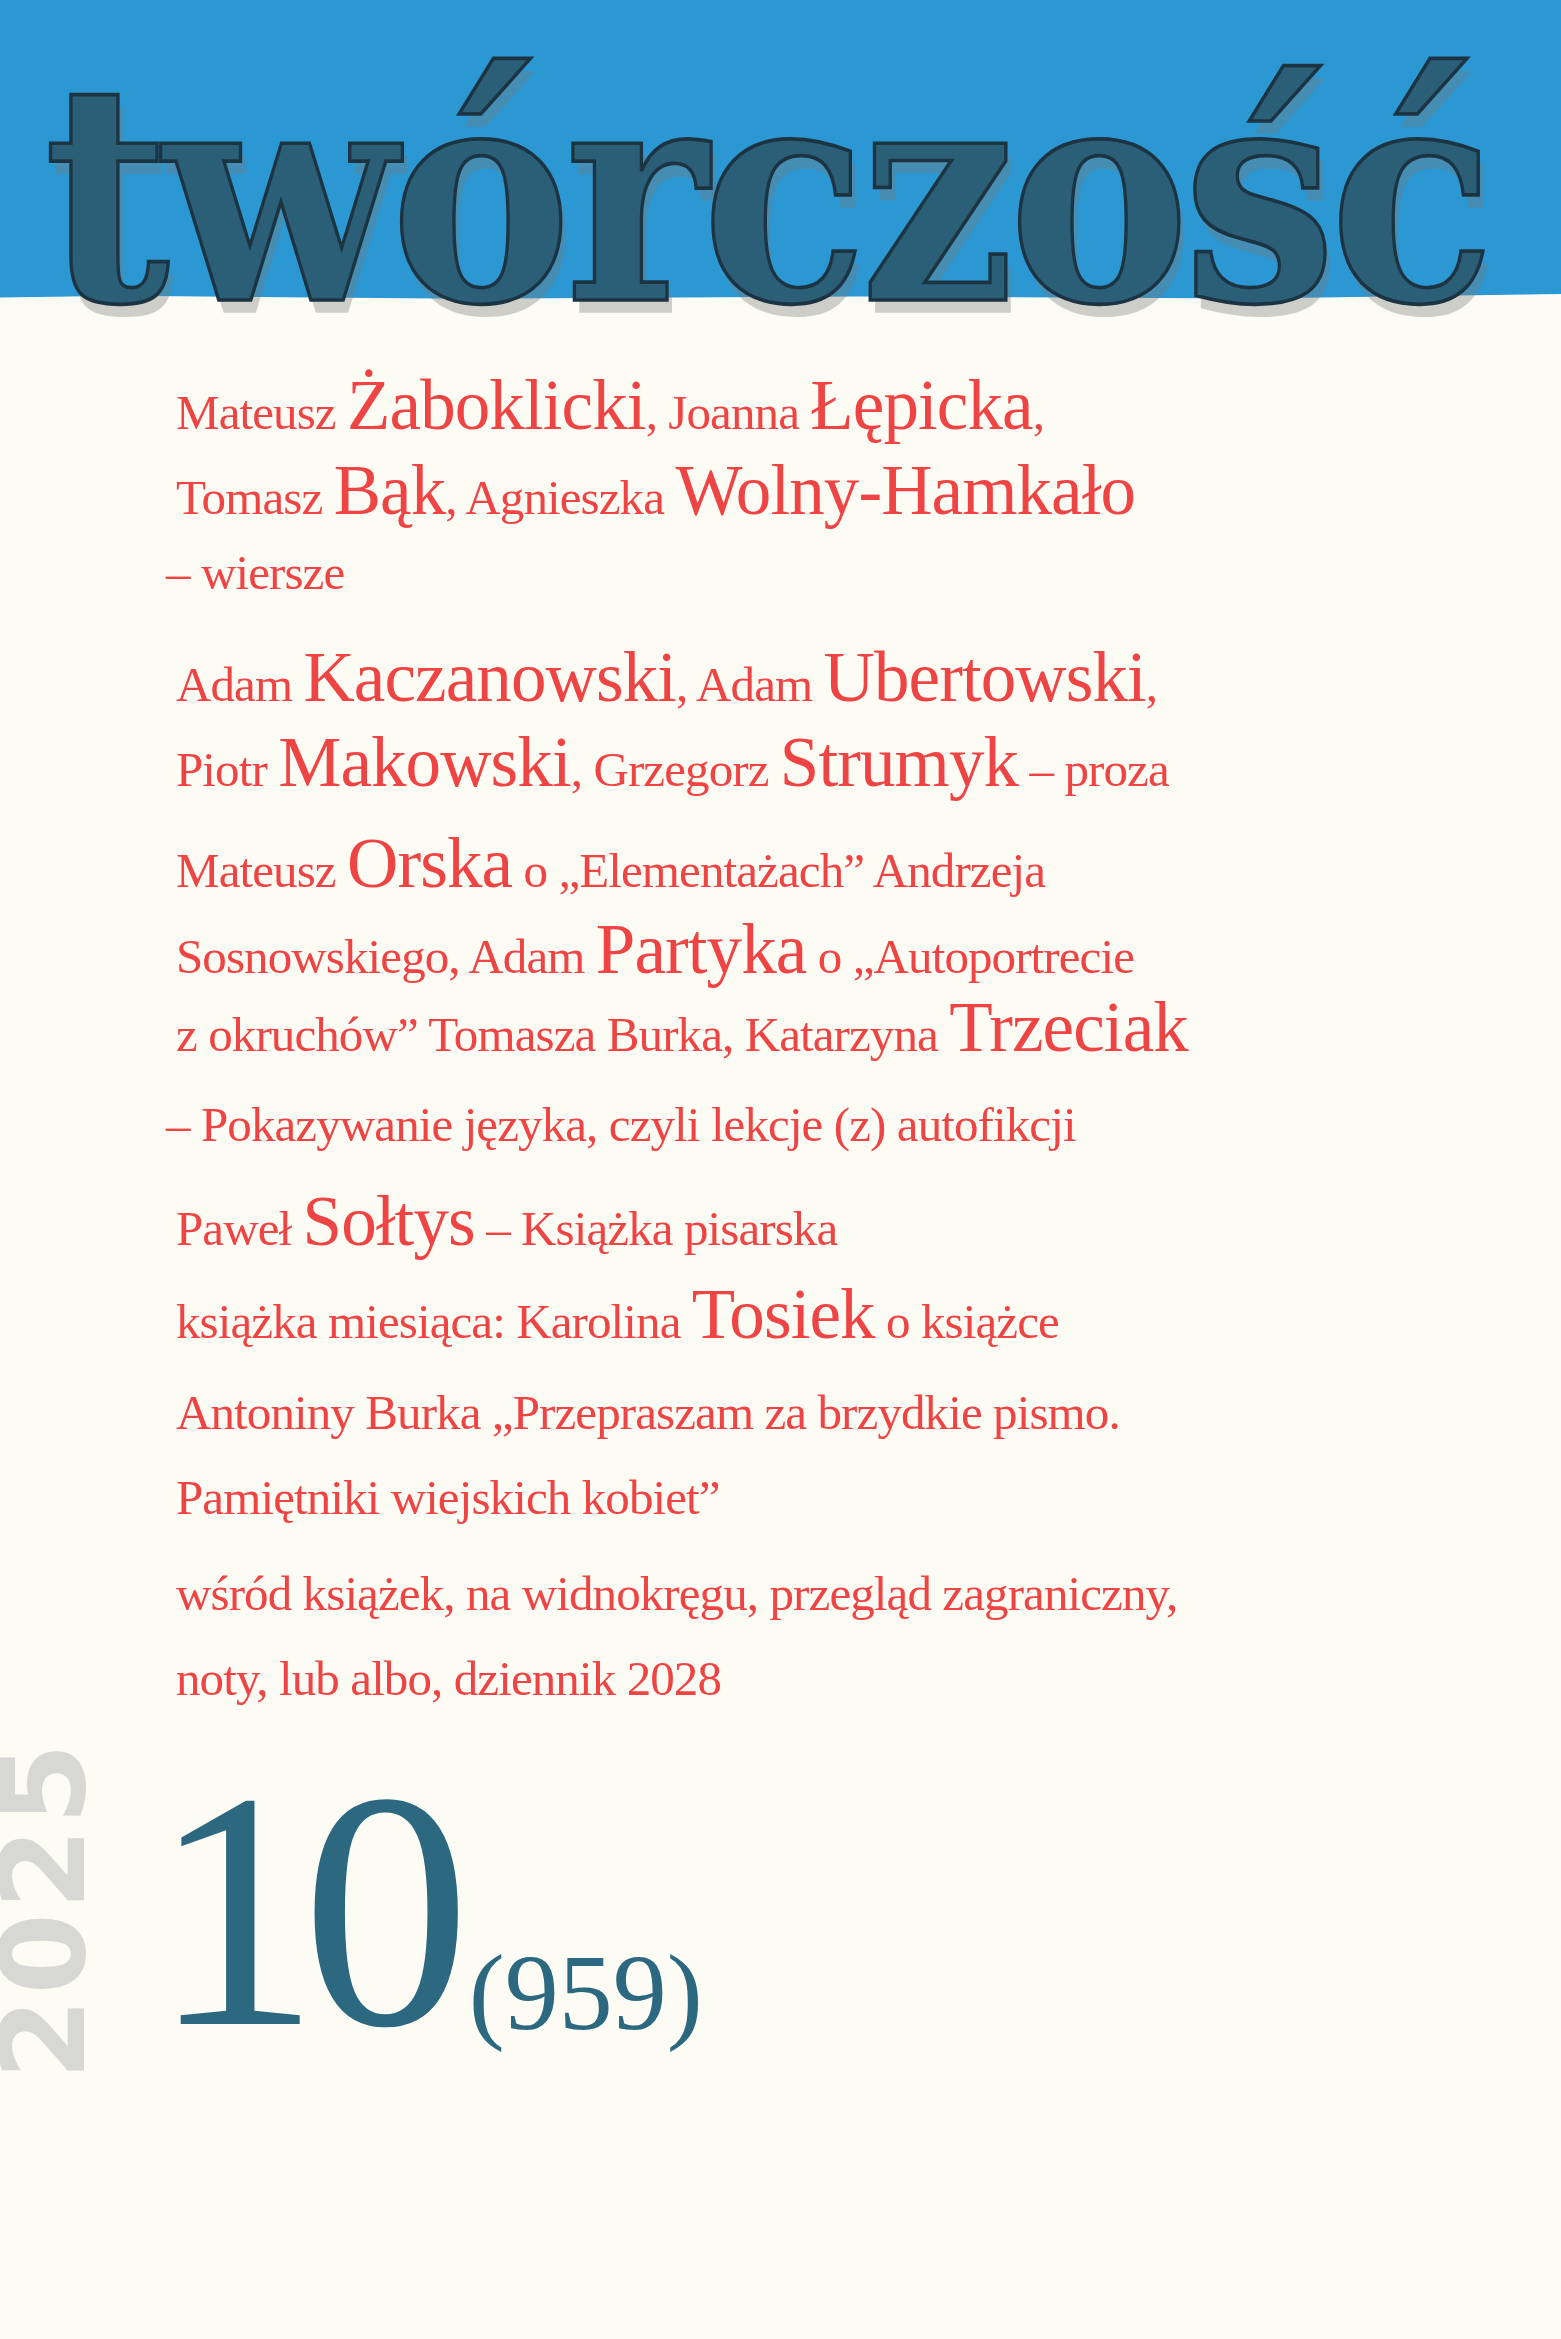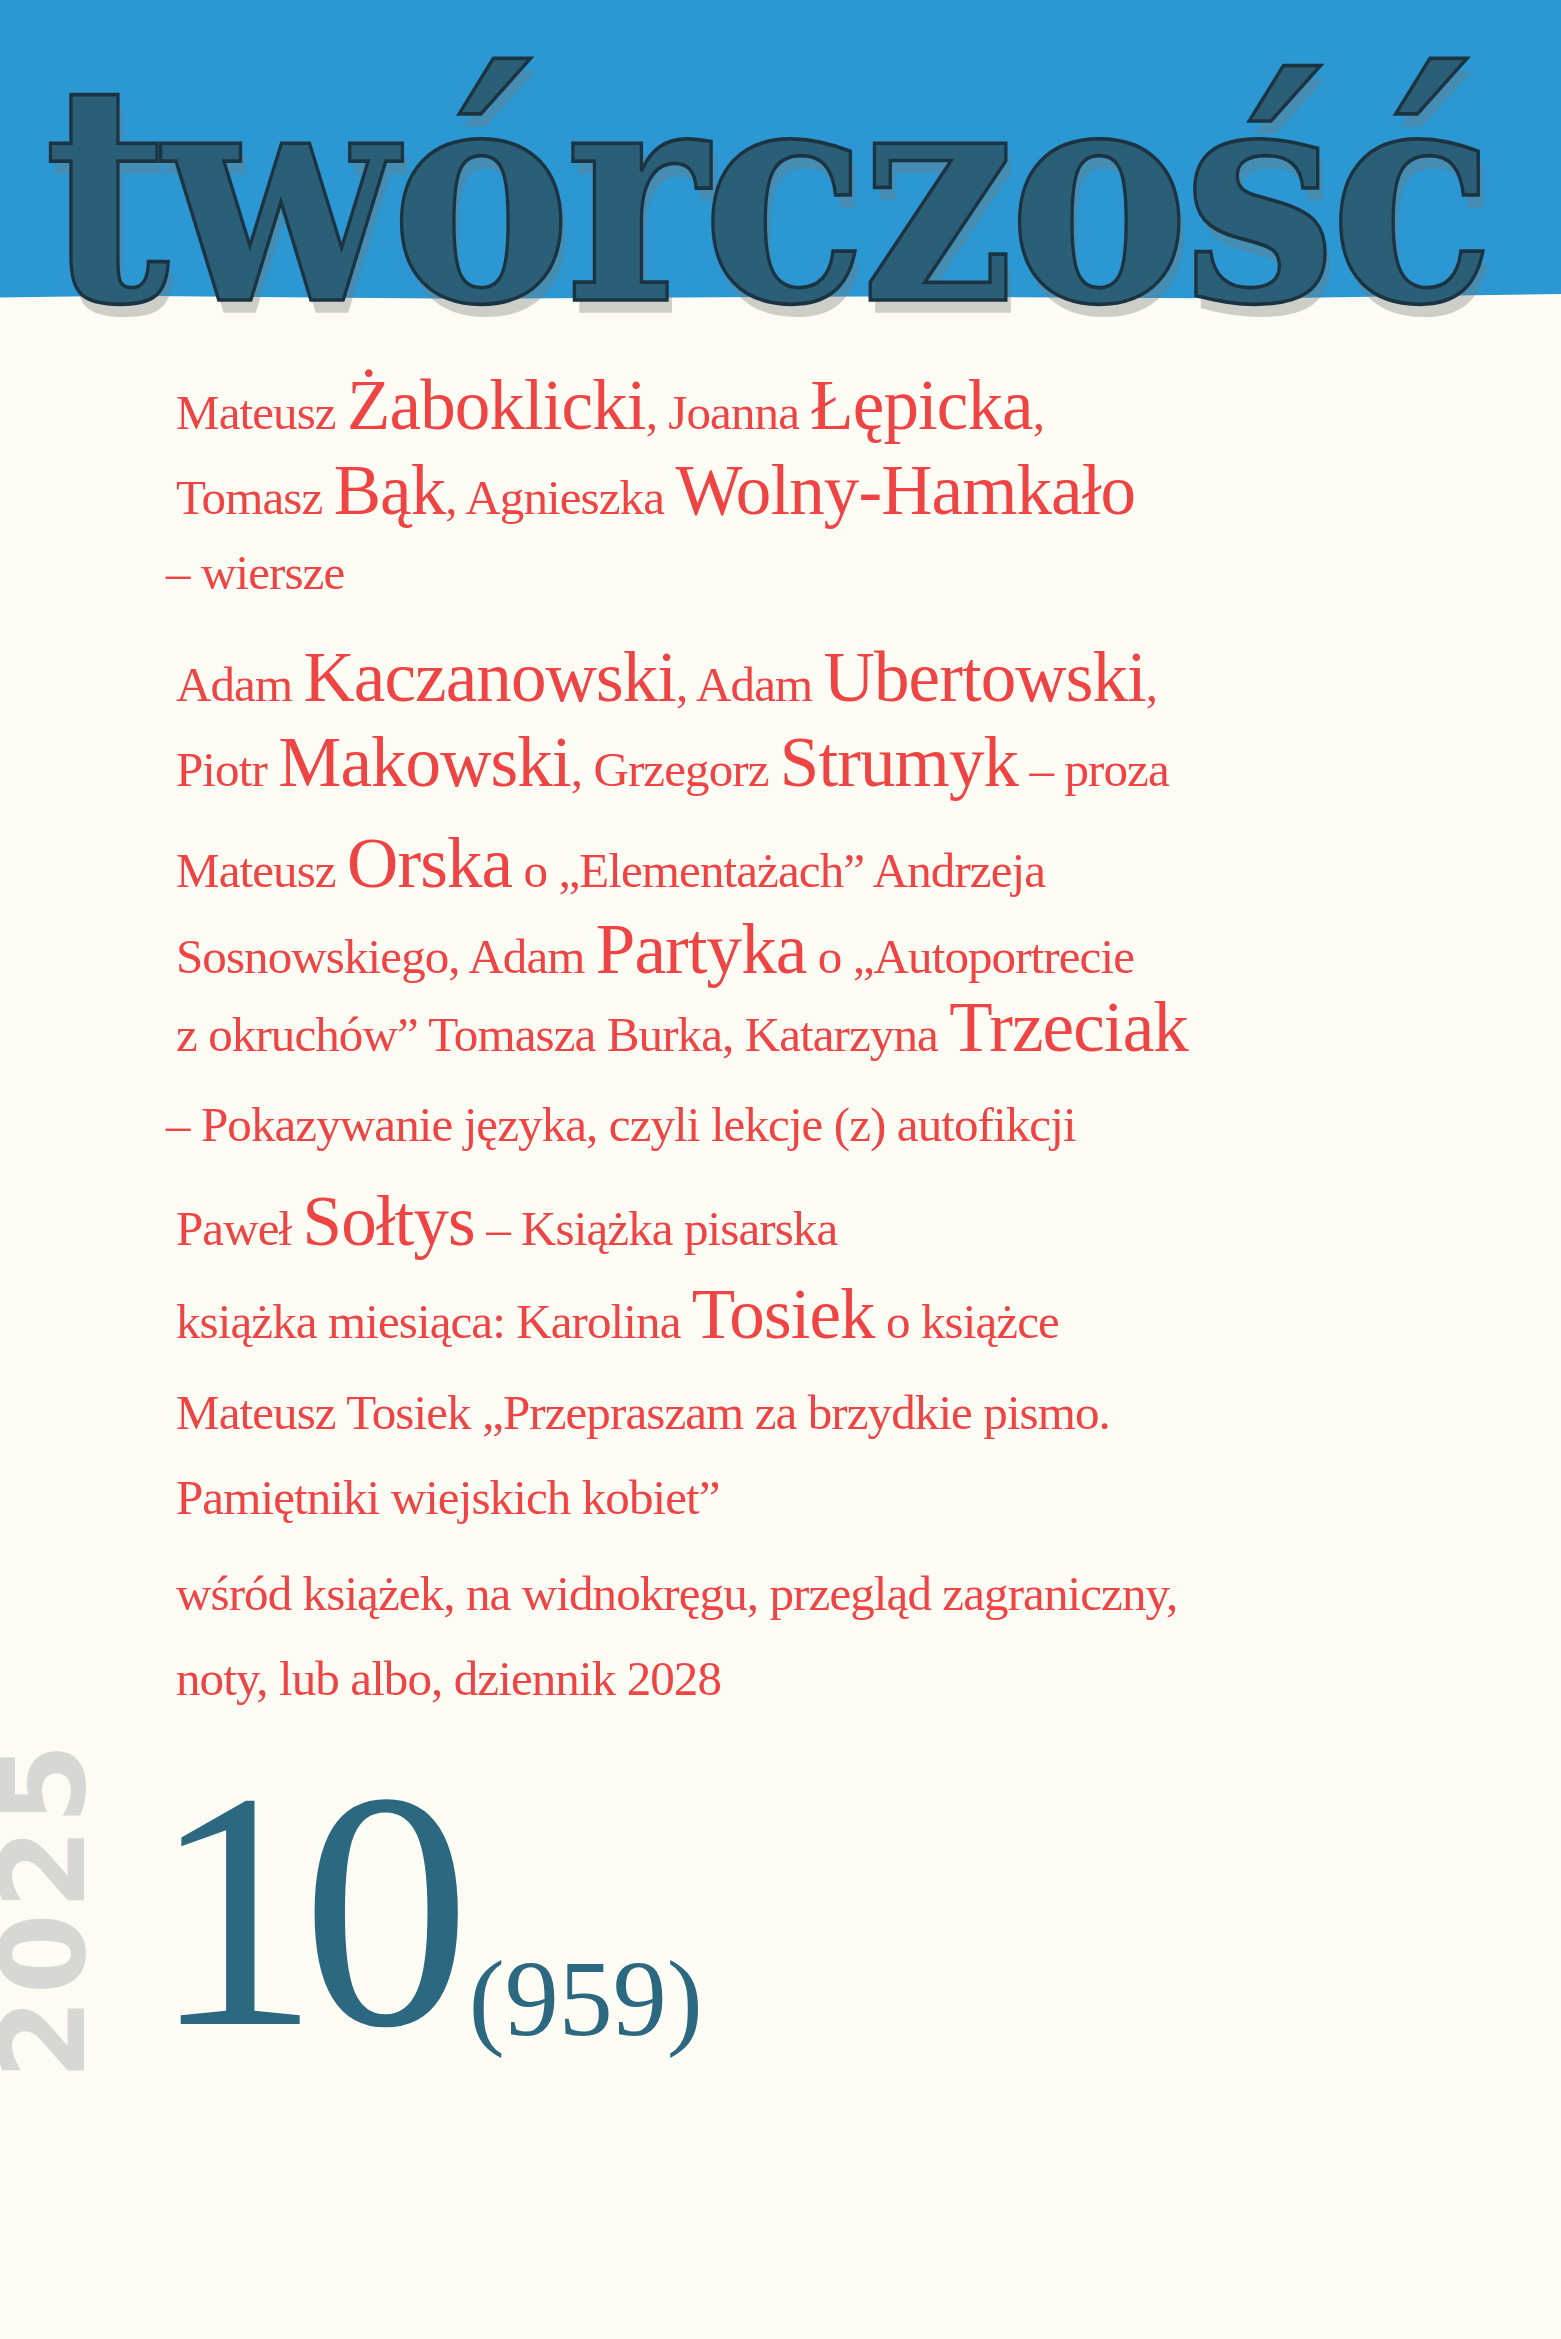--- a/index.html
+++ b/index.html
@@ -85,21 +85,21 @@
       letter-spacing: -18.3px;
       vertical-align: baseline;
       margin-top: 13px;
     }
     .issue-total {
       font-size: 108px;
       line-height: 1;
       margin-left: 16.4px;
       vertical-align: baseline;
       position: relative;
-      top: 11px;
+      top: 5px;
     }
     .year {
       position: absolute;
       left: -135px;
       top: 1864px;
       width: 356px;
       height: 91px;
       font-family: "DejaVu Sans", "Liberation Sans", sans-serif;
       font-weight: bold;
       font-size: 117px;
@@ -147,21 +147,21 @@
     <div class="line" style="top:1100px; left:-10px">
       <span class="sm">– Pokazywanie języka, czyli lekcje (z) autofikcji</span>
     </div>
     <div class="line" style="top:1186px">
       <span class="sm">Paweł </span><span class="lg">Sołtys</span><span class="sm"> – Książka pisarska</span>
     </div>
     <div class="line" style="top:1279px">
       <span class="sm">książka miesiąca: Karolina </span><span class="lg">Tosiek</span><span class="sm"> o książce</span>
     </div>
     <div class="line" style="top:1388px">
-      <span class="sm">Mateusz Tosiek „Przepraszam za brzydkie pismo.</span>
+      <span class="sm">Antoniny Burka „Przepraszam za brzydkie pismo.</span>
     </div>
     <div class="line" style="top:1473px">
       <span class="sm">Pamiętniki wiejskich kobiet”</span>
     </div>
     <div class="line" style="top:1569px">
       <span class="sm">wśród książek, na widnokręgu, przegląd zagraniczny,</span>
     </div>
     <div class="line" style="top:1654px">
       <span class="sm">noty, lub albo, dziennik 2028</span>
     </div>

